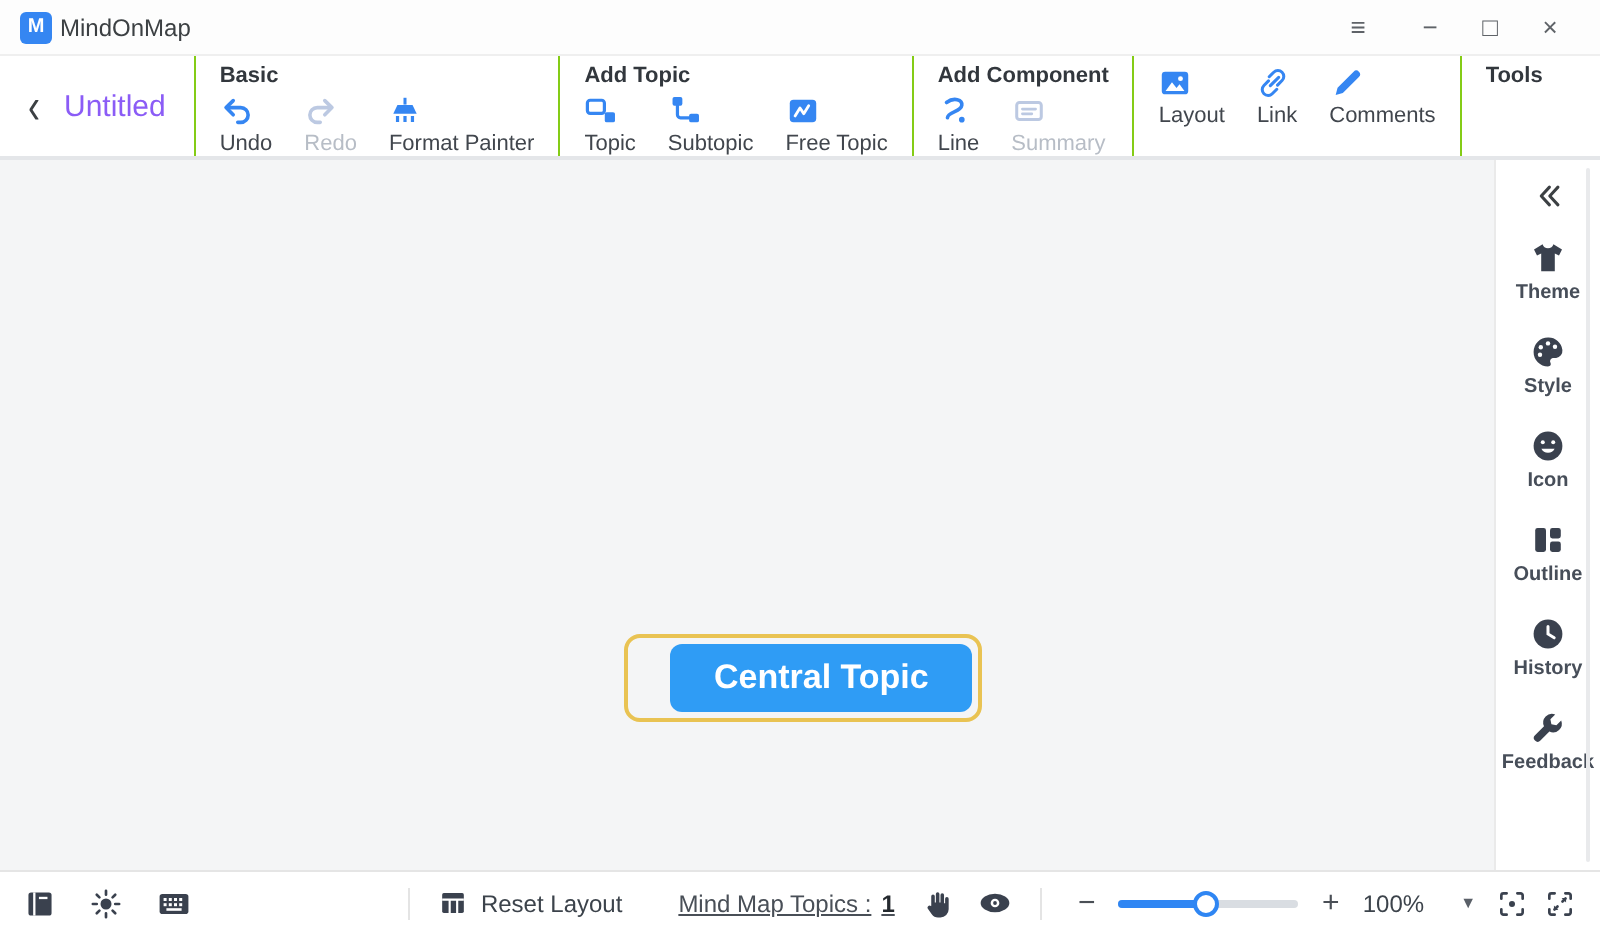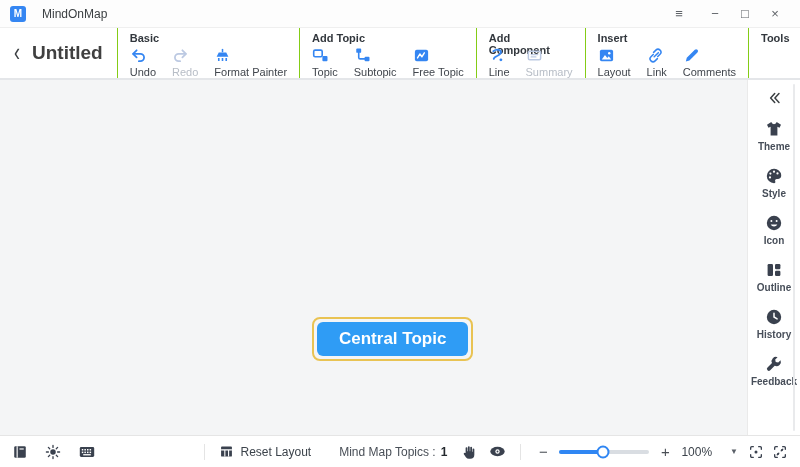--- a/index.html
+++ b/index.html
@@ -5,68 +5,68 @@
   * { margin:0; padding:0; box-sizing:border-box; }
   html,body { width:800px; height:467px; overflow:hidden;
     font-family:"Liberation Sans", sans-serif; background:#fff; }
   .app { width:800px; height:467px; display:flex; flex-direction:column; }
 
   
   .titlebar { height:28px; flex:0 0 28px; display:flex; align-items:center;
     padding:0 10px; background:#fdfdfd; border-bottom:1px solid #efefef; }
   .logo { width:16px; height:16px; border-radius:3px; background:#3586f2; color:#fff;
     font-size:10px; font-weight:bold; display:flex; align-items:center; justify-content:center; }
-  .appname { font-size:12px; color:#3c4043; margin-left:16px; }
+  .appname { font-size:12px; color:#3c4043; margin-left:4px; }
   .winbtns { margin-left:auto; display:flex; align-items:center; }
   .winbtn { width:30px; text-align:center; color:#5f6368; font-size:13px; cursor:default; }
   .winbtn.menu { margin-right:6px; }
 
   
   .toolbar { height:52px; flex:0 0 52px; display:flex; align-items:stretch;
     background:#fff; border-bottom:2px solid #e4e6e9; padding:0 10px 0 8px; }
   .docnav { display:flex; align-items:center; gap:12px; padding:0 14px 0 6px; }
   .back { font-size:18px; color:#3c4043; line-height:1; transform:scaleY(1.4); }
-  .doctitle { font-size:19px; color:#404040;font-weight:bold; }
+  .doctitle { font-size:15px; color:#8b5cf6; }
   .tsection { border-left:1px solid #84cc16; padding:4px 12px 0 12px;
     display:flex; flex-direction:column; }
   .tsection-label { font-size:11px; font-weight:bold; color:#32373d; height:14px; }
   .tbuttons { display:flex; gap:16px; margin-top:1px; }
   .tbtn { display:flex; flex-direction:column; align-items:flex-start; gap:2px; cursor:pointer; }
   .tbtn .ticon { height:17px; display:flex; align-items:center; color:#3586f2; }
   .tbtn .tlabel { font-size:11px; color:#41464d; white-space:nowrap; }
   .tbtn.disabled .ticon { color:#bcc9e2; }
   .tbtn.disabled .tlabel { color:#b7bdc6; }
 
   
   .main { position:relative; flex:1; background:#f4f5f6; overflow:hidden; }
   .topic-selection { position:absolute; left:312px; top:237px; border:2px solid #e9c353;
     border-radius:8px; padding:3px; background:#f4f5f6; cursor:pointer; }
   .central-topic { background:#2f9cf5; color:#fff; font-size:17px; font-weight:bold;
-    padding:7px 22px; border-radius:6px; white-space:nowrap; }
+    padding:7px 22px; border-radius:6px; white-space:nowrap;margin-left:18px; }
 
   
   .sidebar { position:absolute; right:0; top:0; width:53px; height:100%;
     background:#fff; border-left:1px solid #eaeaea; display:flex; flex-direction:column;
     align-items:center; padding-top:10px; }
   .sidebar::after { content:""; position:absolute; right:5px; top:4px; bottom:4px;
     width:2px; background:#e9eaec; border-radius:1px; }
   .collapse { color:#3c4043; margin-bottom:14px; cursor:pointer; }
   .sb-item { display:flex; flex-direction:column; align-items:center; gap:3px;
     margin-bottom:15px; cursor:pointer;font-weight:bold; }
   .sb-item .sicon { color:#3a414e; }
   .sb-item .slabel { font-size:10px; color:#474e59; }
 
   
   .statusbar { height:32px; flex:0 0 32px; background:#fff; border-top:1px solid #e5e5e5;
     display:flex; align-items:center; padding:0 12px; color:#3a414e;justify-content:center; }
   .sb-left { display:flex; align-items:center; gap:17px; }
   .sb-spacer { flex:1; }
   .vdiv { width:1px; height:16px; background:#e4e4e4; margin:0 14px; }
   .reset { display:flex; align-items:center; gap:6px; font-size:12px; color:#3c434b; cursor:pointer; }
-  .topics { display:flex; align-items:center; gap:5px; font-size:12px; color:#494f57; margin-left:28px; }
+  .topics { display:flex; align-items:center; gap:5px; font-size:12px; color:#494f57; margin-left:28px;text-decoration:underline; }
   .topics b { color:#24292e; }
   .sb-icon { display:flex; align-items:center; color:#3a414e; cursor:pointer; }
   .hand { margin-left:14px; } .eye { margin-left:12px; }
   .zoomgrp { display:flex; align-items:center; }
   .zsign { font-size:15px; color:#4a4f56; width:16px; text-align:center; cursor:pointer; }
   .slider { position:relative; width:90px; height:4px; background:#d9dde2; border-radius:2px;
     margin:0 8px; cursor:pointer; }
   .slider .fill { position:absolute; left:0; top:0; height:4px; width:48%;
     background:#2f86f3; border-radius:2px; }
   .slider .thumb { position:absolute; left:48%; top:50%; transform:translate(-50%,-50%);
@@ -188,21 +188,20 @@
                 <rect x="2.5" y="4.5" width="13" height="9" rx="1.5" fill="none" stroke="currentColor" stroke-width="1.6"></rect>
                 <path d="M5.5 8h7 M5.5 10.5h5" stroke="currentColor" stroke-width="1.4" stroke-linecap="round"></path>
               </svg>
           </span>
           <span class="tlabel">Summary</span>
         </div>
       </div>
     </div>
 
     <div class="tsection">
-      <div class="tsection-label">Insert</div>
       <div class="tbuttons">
         <div class="tbtn">
           <span class="ticon">
             <svg width="17" height="17" viewBox="0 0 18 18">
                 <rect x="2" y="3" width="14" height="12" rx="1.8" fill="currentColor"></rect>
                 <circle cx="11.9" cy="6.7" r="1.3" fill="#fff"></circle>
                 <path d="M4 13.2 l3.4-4.6 2.4 3 1.6-1.9 2.6 3.5z" fill="#fff"></path>
               </svg>
           </span>
           <span class="tlabel">Layout</span>

